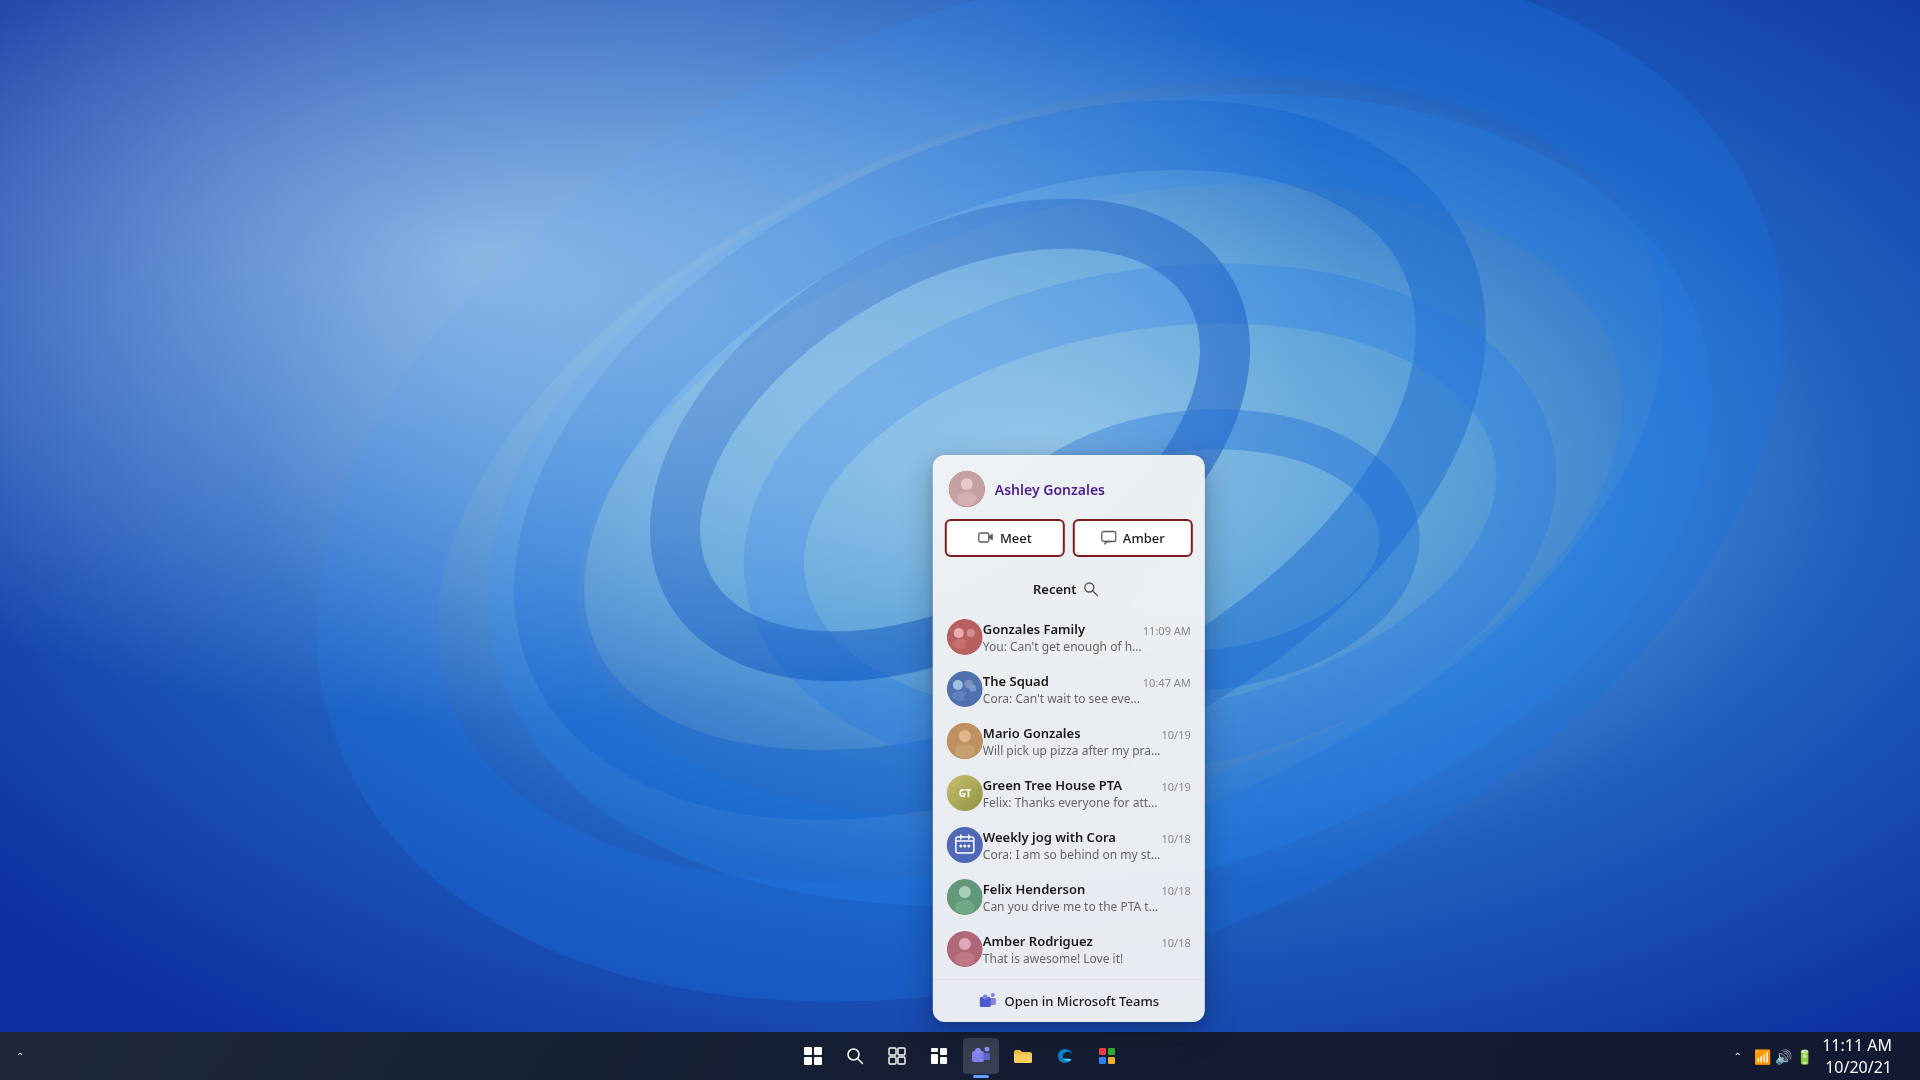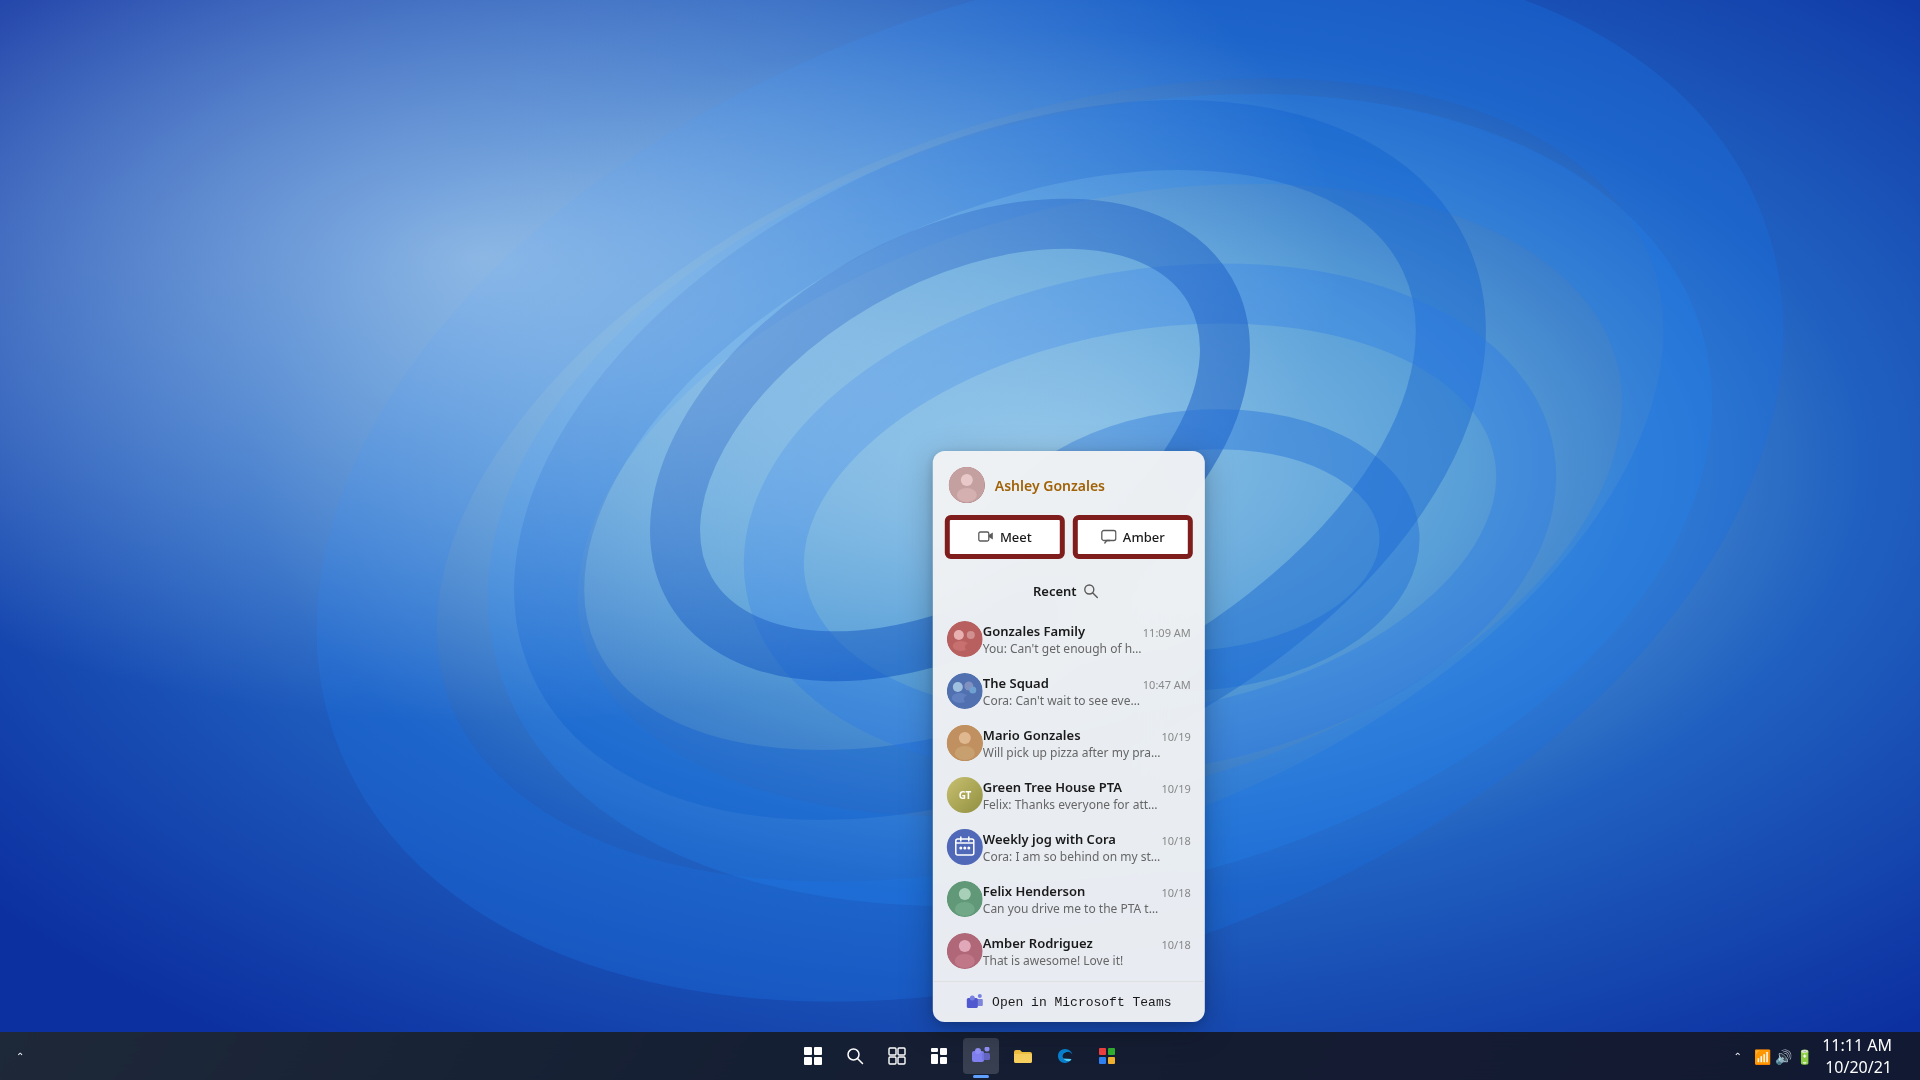--- a/index.html
+++ b/index.html
@@ -153,38 +153,38 @@
       align-items: center;
       justify-content: center;
       font-size: 13px;
       color: white;
       font-weight: 500;
     }
 
     .popup-username {
       font-size: 14px;
       font-weight: 600;
-      color: #a16207;
+      color: #4c1d95;
     }
 
     .popup-actions {
       display: flex;
       gap: 8px;
       padding: 0 12px 14px;
     }
 
     .popup-btn {
       flex: 1;
       display: flex;
       align-items: center;
       justify-content: center;
       gap: 6px;
       padding: 8px 12px;
       background: white;
-      border: 5px solid #7f1d1d;
+      border: 2px solid #7f1d1d;
       border-radius: 6px;
       font-size: 13px;
       color: #1a1a1a;
       cursor: pointer;
       font-family: 'Segoe UI', system-ui, sans-serif;
       font-weight: 500;
       transition: background 0.15s;
     }
 
     .popup-recent-header {
@@ -277,21 +277,20 @@
       padding: 12px;
       border-top: 1px solid #e0e0e0;
       margin-top: 4px;
       cursor: pointer;
     }
 
     .popup-footer-text {
       font-size: 13px;
       color: #1a1a1a;
       font-weight: 500;
-      font-family: Liberation Mono, monospace;
     }
     .av-gt { background: linear-gradient(135deg, #c8b870, #a09040); font-size: 14px; letter-spacing: -1px; }
     .av-ashley { background: linear-gradient(135deg, #c89090, #a07070); }
 
     
     .swirl-container {
       position: absolute;
       top: 0; left: 0; right: 0; bottom: 48px;
       overflow: hidden;
     }

